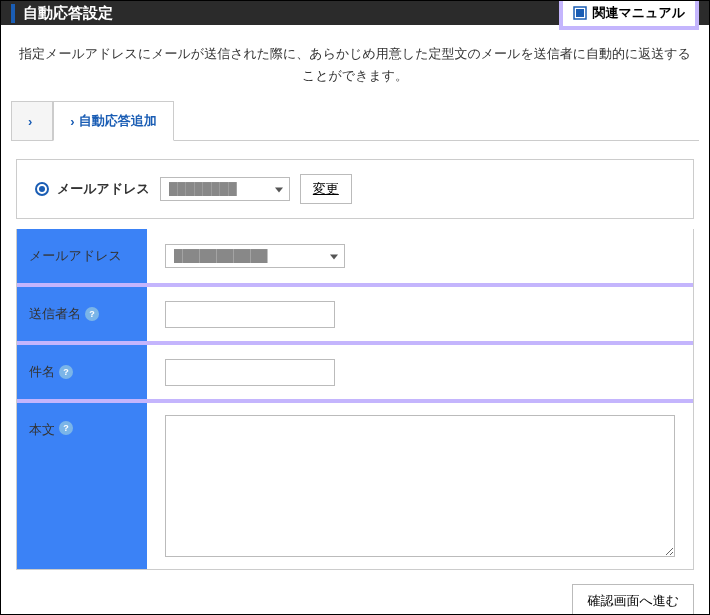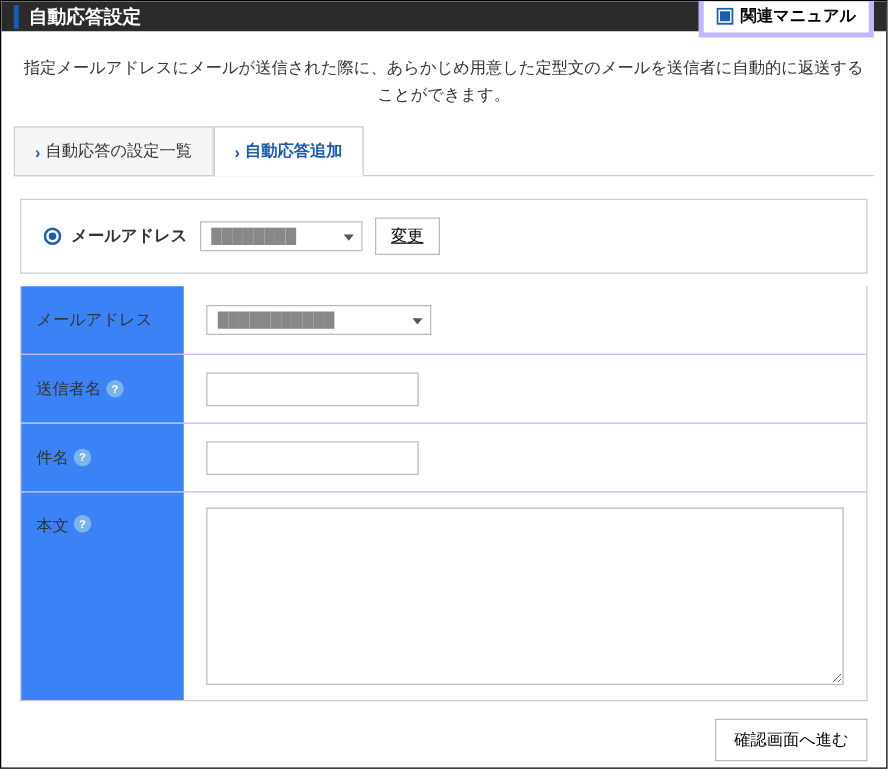--- a/index.html
+++ b/index.html
@@ -15,21 +15,21 @@
     .tab-arrow { color: #1a5db4; font-weight: bold; margin-right: 4px; }
     .domain-row { border: 1px solid #ccc; margin: 18px 15px 10px; padding: 14px 18px; display: flex; align-items: center; }
     .radio { width: 14px; height: 14px; border: 2px solid #1a5db4; border-radius: 50%; display: inline-flex; align-items: center; justify-content: center; margin-right: 8px; }
     .radio::after { content: ""; width: 6px; height: 6px; background: #1a5db4; border-radius: 50%; }
     .domain-label { font-weight: bold; margin-right: 10px; }
     .domain-select { border: 1px solid #bbb; padding: 4px 24px 4px 8px; background: #fff; min-width: 130px; appearance: none; position: relative; font-size: 12px; color: #888; }
     .select-wrap { position: relative; display: inline-block; margin-right: 10px; }
     .select-wrap::after { content: ""; position: absolute; right: 7px; top: 50%; transform: translateY(-30%); border-left: 4px solid transparent; border-right: 4px solid transparent; border-top: 5px solid #555; pointer-events: none; }
     .change-btn { border: 1px solid #bbb; background: #fff; padding: 5px 12px; cursor: pointer; font-size: 13px; text-decoration: underline; }
     .form-table { border: 1px solid #ccc; border-top: none; margin: 0 15px; }
-    .form-row { display: flex; border-top: 1px solid #c4b5fd; }
+    .form-row { display: flex; border-top: 4px solid #c4b5fd; }
     .form-row:first-child { border-top: none; }
     .form-label { width: 130px; background: #3b82f6; padding: 18px 12px; display: flex; align-items: center; }
     .form-label.top { align-items: flex-start; padding-top: 18px; }
     .form-field { flex: 1; padding: 12px 18px; display: flex; align-items: center; }
     .help-icon { display: inline-flex; width: 14px; height: 14px; border-radius: 50%; background: #7bb5e8; color: #fff; font-size: 9px; align-items: center; justify-content: center; margin-left: 4px; font-weight: bold; }
     input[type="text"] { border: 1px solid #bbb; padding: 5px 8px; width: 170px; font-size: 13px; }
     .email-select { min-width: 180px; }
     textarea { border: 1px solid #bbb; width: 100%; height: 142px; padding: 6px; font-family: inherit; font-size: 13px; resize: both; }
     .body-field { padding: 12px 18px; }
     .footer { display: flex; justify-content: flex-end; padding: 14px 15px; }
@@ -48,21 +48,20 @@
       </svg>
     <span>関連マニュアル</span>
   </button>
 </div>
 
 <div class="description">指定メールアドレスにメールが送信された際に、あらかじめ用意した定型文のメールを送信者に自動的に返送することができます。</div>
 
 <div class="tabs">
   <div class="tab">
     <span class="tab-arrow">›</span>
-    <span>自動応答の設定一覧</span>
   </div>
   <div class="tab active">
     <span class="tab-arrow">›</span>
     <span>自動応答追加</span>
   </div>
 </div>
 
 <div class="domain-row">
   <span class="radio"></span>
   <span class="domain-label">メールアドレス</span>

